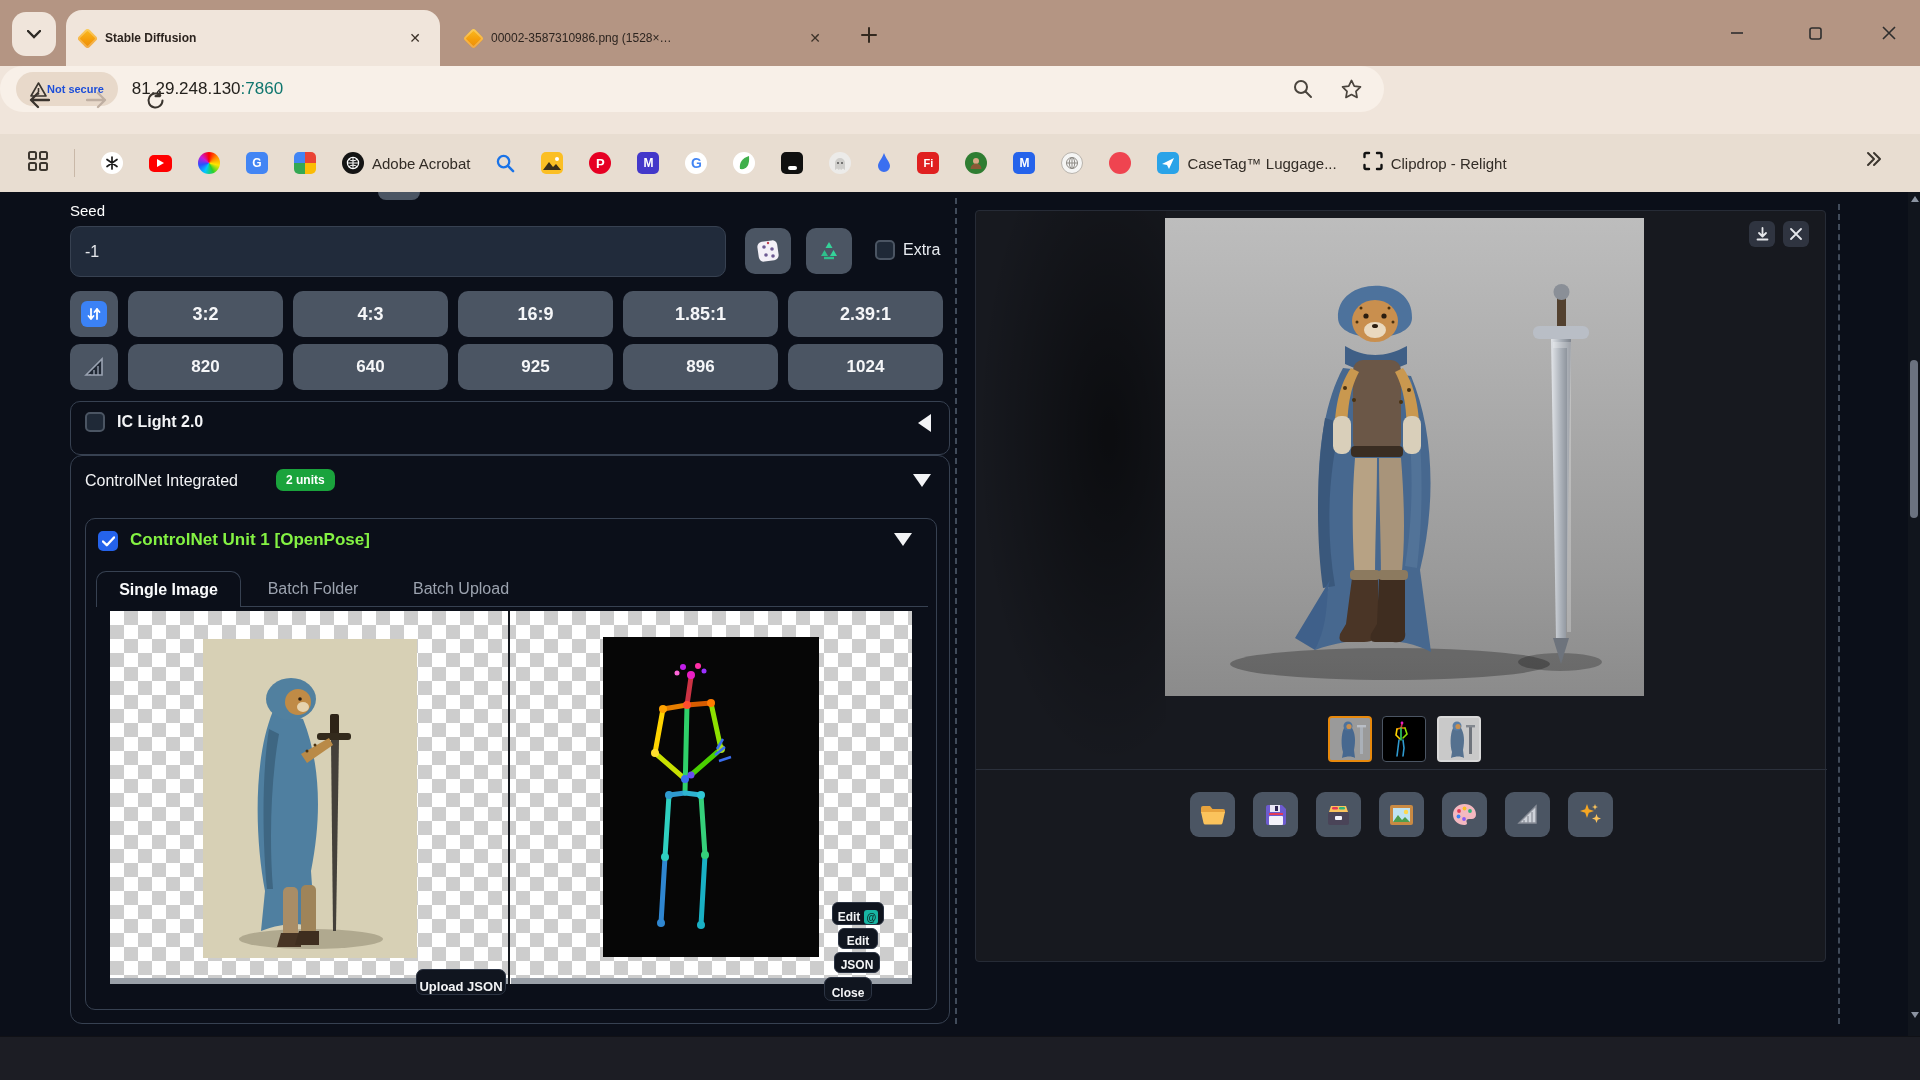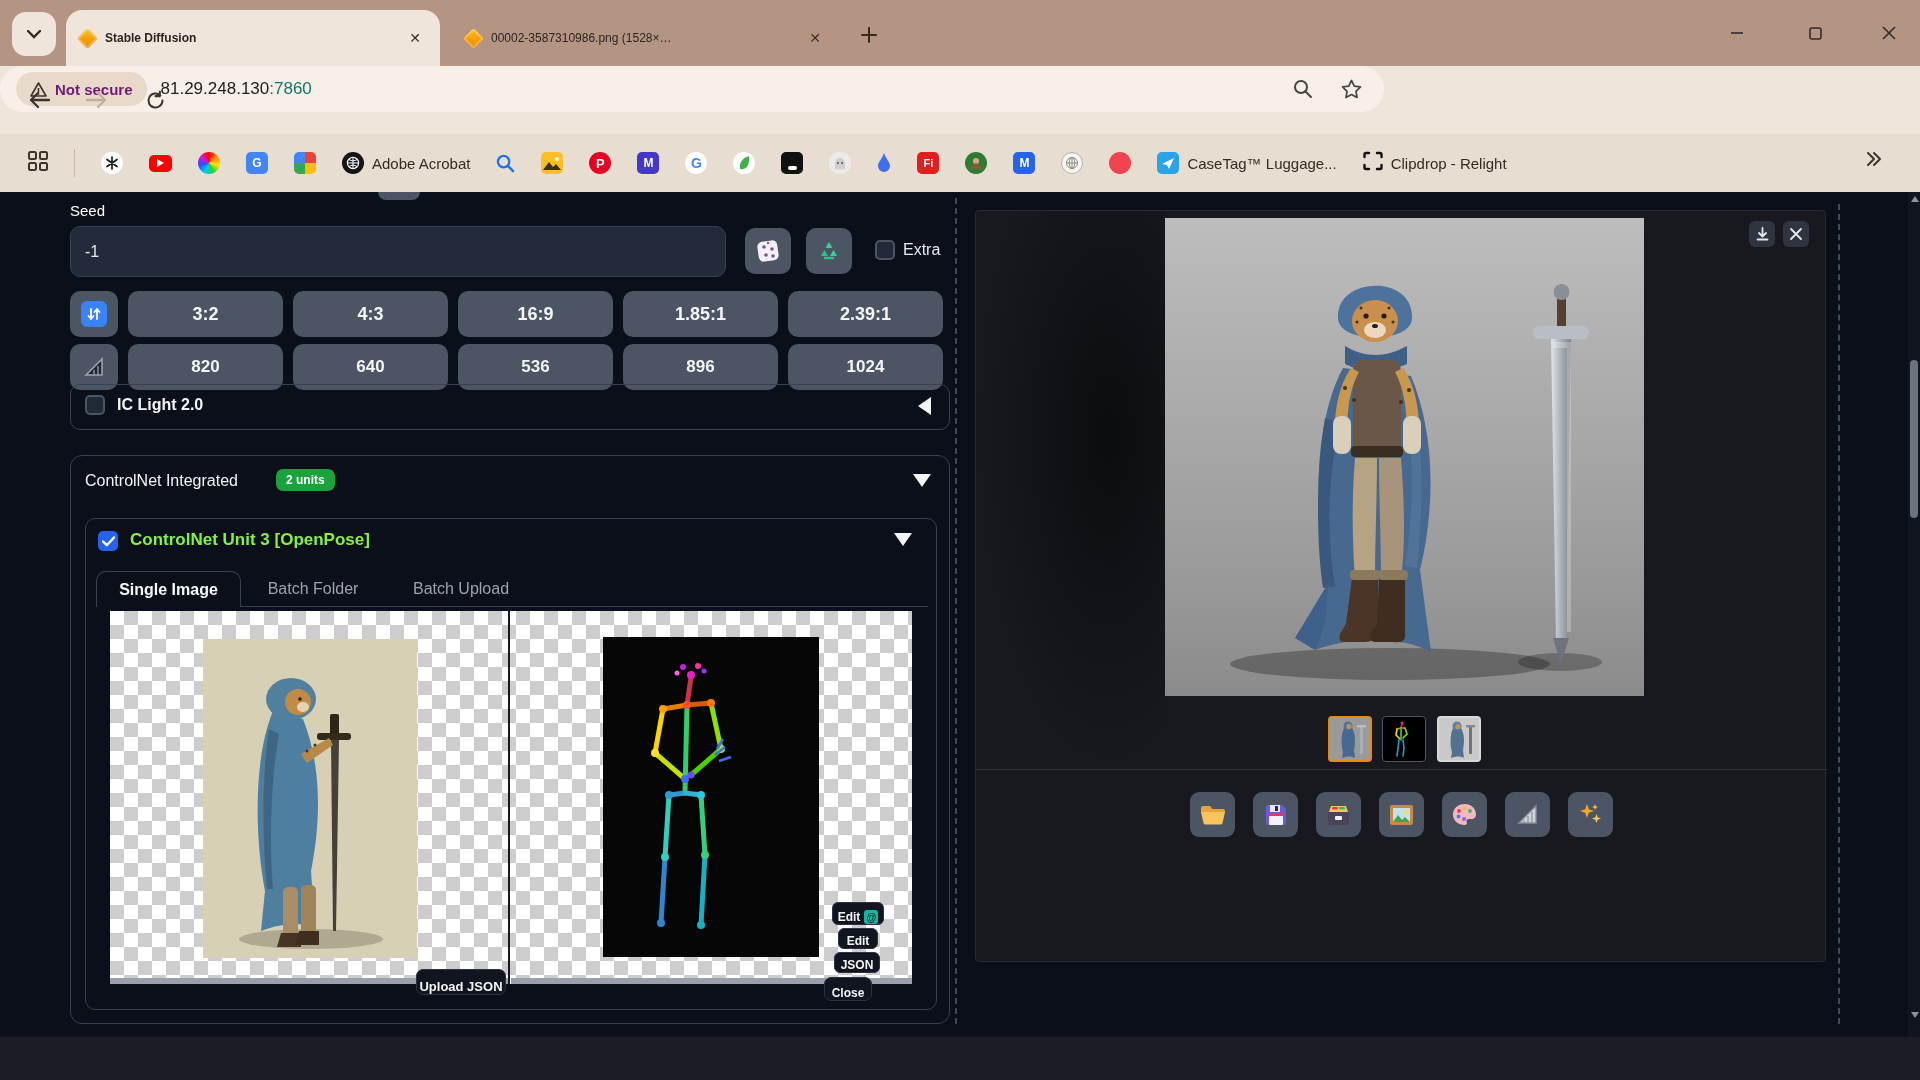--- a/index.html
+++ b/index.html
@@ -11,21 +11,21 @@
   .toolbar{left:0;top:66px;width:1920px;height:68px;background:#f0e5db}
   .bookmarksbar{left:0;top:134px;width:1920px;height:58px;background:#e8ddd1}
   .tab{position:absolute;top:10px;height:56px;border-radius:16px 16px 0 0;display:flex;align-items:center;padding:0 14px;gap:10px}
   .tab.active{background:#f0e5db}
   .tab .title{font-size:12px;color:#2c241f;white-space:nowrap;overflow:hidden;text-overflow:ellipsis}
   .diamond{width:15px;height:15px;background:linear-gradient(135deg,#fbbf24,#f59e0b 55%,#ea8c0c);transform:rotate(45deg);border-radius:3px;box-shadow:0 0 0 2px rgba(255,255,255,.25) inset;flex:0 0 auto}
   .tab-close{width:22px;height:22px;border-radius:50%;display:flex;align-items:center;justify-content:center;color:#3c3229;font-size:14px}
   .caret-btn{left:12px;top:12px;width:44px;height:44px;border-radius:14px;background:#f0e5db;display:flex;align-items:center;justify-content:center}
   .winctl{top:0;height:66px;width:62px;display:flex;align-items:center;justify-content:center;color:#2e2e2e}
   .urlpill{left:205px;top:77px;width:1384px;height:46px;border-radius:23px;background:#f8f0e8;display:flex;align-items:center;padding:0 16px;gap:14px}
-  .chip{height:34px;border-radius:17px;background:#e8d9ca;display:flex;align-items:center;gap:8px;padding:0 14px;font-size:15px;font-weight:bold;color:#701a75}
+  .chip{height:34px;border-radius:17px;background:#e8d9ca;display:flex;align-items:center;padding:0 14px;font-size:11px;font-weight:bold;color:#1d4ed8}
   .urltext{font-size:17px;color:#24211d}
   .urlport{color:#0f766e}
   .navic{width:34px;height:34px;display:flex;align-items:center;justify-content:center}
   .bm{display:flex;align-items:center;gap:8px;flex:0 0 auto}
   .bm .lbl{font-size:15px;color:#322c26;white-space:nowrap}
   .fav{width:22px;height:22px;border-radius:5px;display:flex;align-items:center;justify-content:center;font-weight:bold;flex:0 0 auto}
   .fav.round{border-radius:50%}
   
   .page{left:0;top:192px;width:1920px;height:844px;background:#0b0f19}
   .lab{color:#ffffff;font-size:15px}
@@ -359,42 +359,42 @@
   <div class="graybtn" style="left:788px;top:99px;width:155px">2.39:1</div>
 
   <div class="sqbtn" style="left:70px;top:152px;width:48px">
     <svg width="22" height="22" viewBox="0 0 22 22">
         <path d="M3 19L19 3v16z" fill="#1f2733" stroke="#9aa3b2" stroke-width="1.6"></path>
         <path d="M15 10v9M11 14v5M7 18v1" stroke="#9aa3b2" stroke-width="1.3"></path>
       </svg>
   </div>
   <div class="graybtn" style="left:128px;top:152px;width:155px;font-size:17px">820</div>
   <div class="graybtn" style="left:293px;top:152px;width:155px;font-size:17px">640</div>
-  <div class="graybtn" style="left:458px;top:152px;width:155px;font-size:17px">536</div>
+  <div class="graybtn" style="left:458px;top:152px;width:155px;font-size:17px">925</div>
   <div class="graybtn" style="left:623px;top:152px;width:155px;font-size:17px">896</div>
   <div class="graybtn" style="left:788px;top:152px;width:155px;font-size:17px">1024</div>
 
-  <div class="panel" style="left:70px;top:192px;width:880px;height:46px;border-radius:10px">
+  <div class="panel" style="left:70px;top:209px;width:880px;height:54px;border-radius:10px">
     <span class="chk" style="left:14px;top:10px"></span>
     <span class="abs" style="left:46px;top:11px;color:#f3f4f6;font-size:16px;font-weight:bold">IC Light 2.0</span>
     <span class="abs tri-left" style="right:18px;top:12px"></span>
   </div>
 
   <div class="panel" style="left:70px;top:263px;width:880px;height:569px">
     <span class="abs" style="left:14px;top:16px;color:#f3f4f6;font-size:16px">ControlNet Integrated</span>
     <span class="abs badge" style="left:205px;top:13px">2 units</span>
     <span class="abs tri-down" style="right:18px;top:18px"></span>
 
     <div class="panel" style="left:14px;top:62px;width:852px;height:492px;border-radius:10px">
       <span class="chk blue" style="left:12px;top:12px">
           <svg width="13" height="11" viewBox="0 0 13 11">
             <path d="M1 5.5L4.8 9.2 12 1.5" stroke="#fff" stroke-width="2.4" fill="none" stroke-linecap="round" stroke-linejoin="round"></path>
           </svg>
         </span>
-      <span class="abs" style="left:44px;top:11px;color:#84f243;font-size:17px;font-weight:bold">ControlNet Unit 3 [OpenPose]</span>
+      <span class="abs" style="left:44px;top:11px;color:#84f243;font-size:17px;font-weight:bold">ControlNet Unit 1 [OpenPose]</span>
       <span class="abs tri-down" style="right:24px;top:14px"></span>
 
       <div class="abs" style="left:10px;top:52px;width:832px;height:36px;border-bottom:1px solid #374151">
         <span class="cn-tab active" style="left:0;width:145px;height:36px">Single Image</span>
         <span class="cn-tab" style="left:165px;width:104px;height:36px">Batch Folder</span>
         <span class="cn-tab" style="left:310px;width:110px;height:36px">Batch Upload</span>
       </div>
 
       <div class="abs checker" style="left:24px;top:92px;width:802px;height:373px">
 

